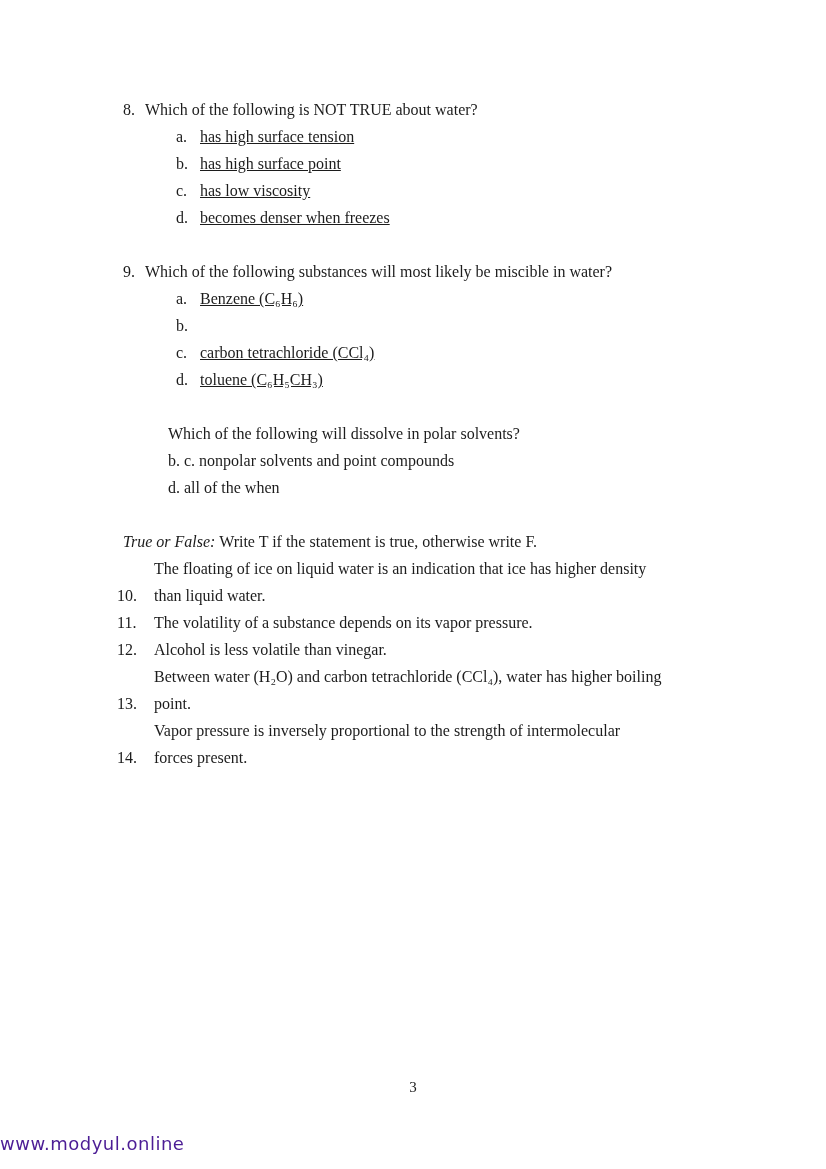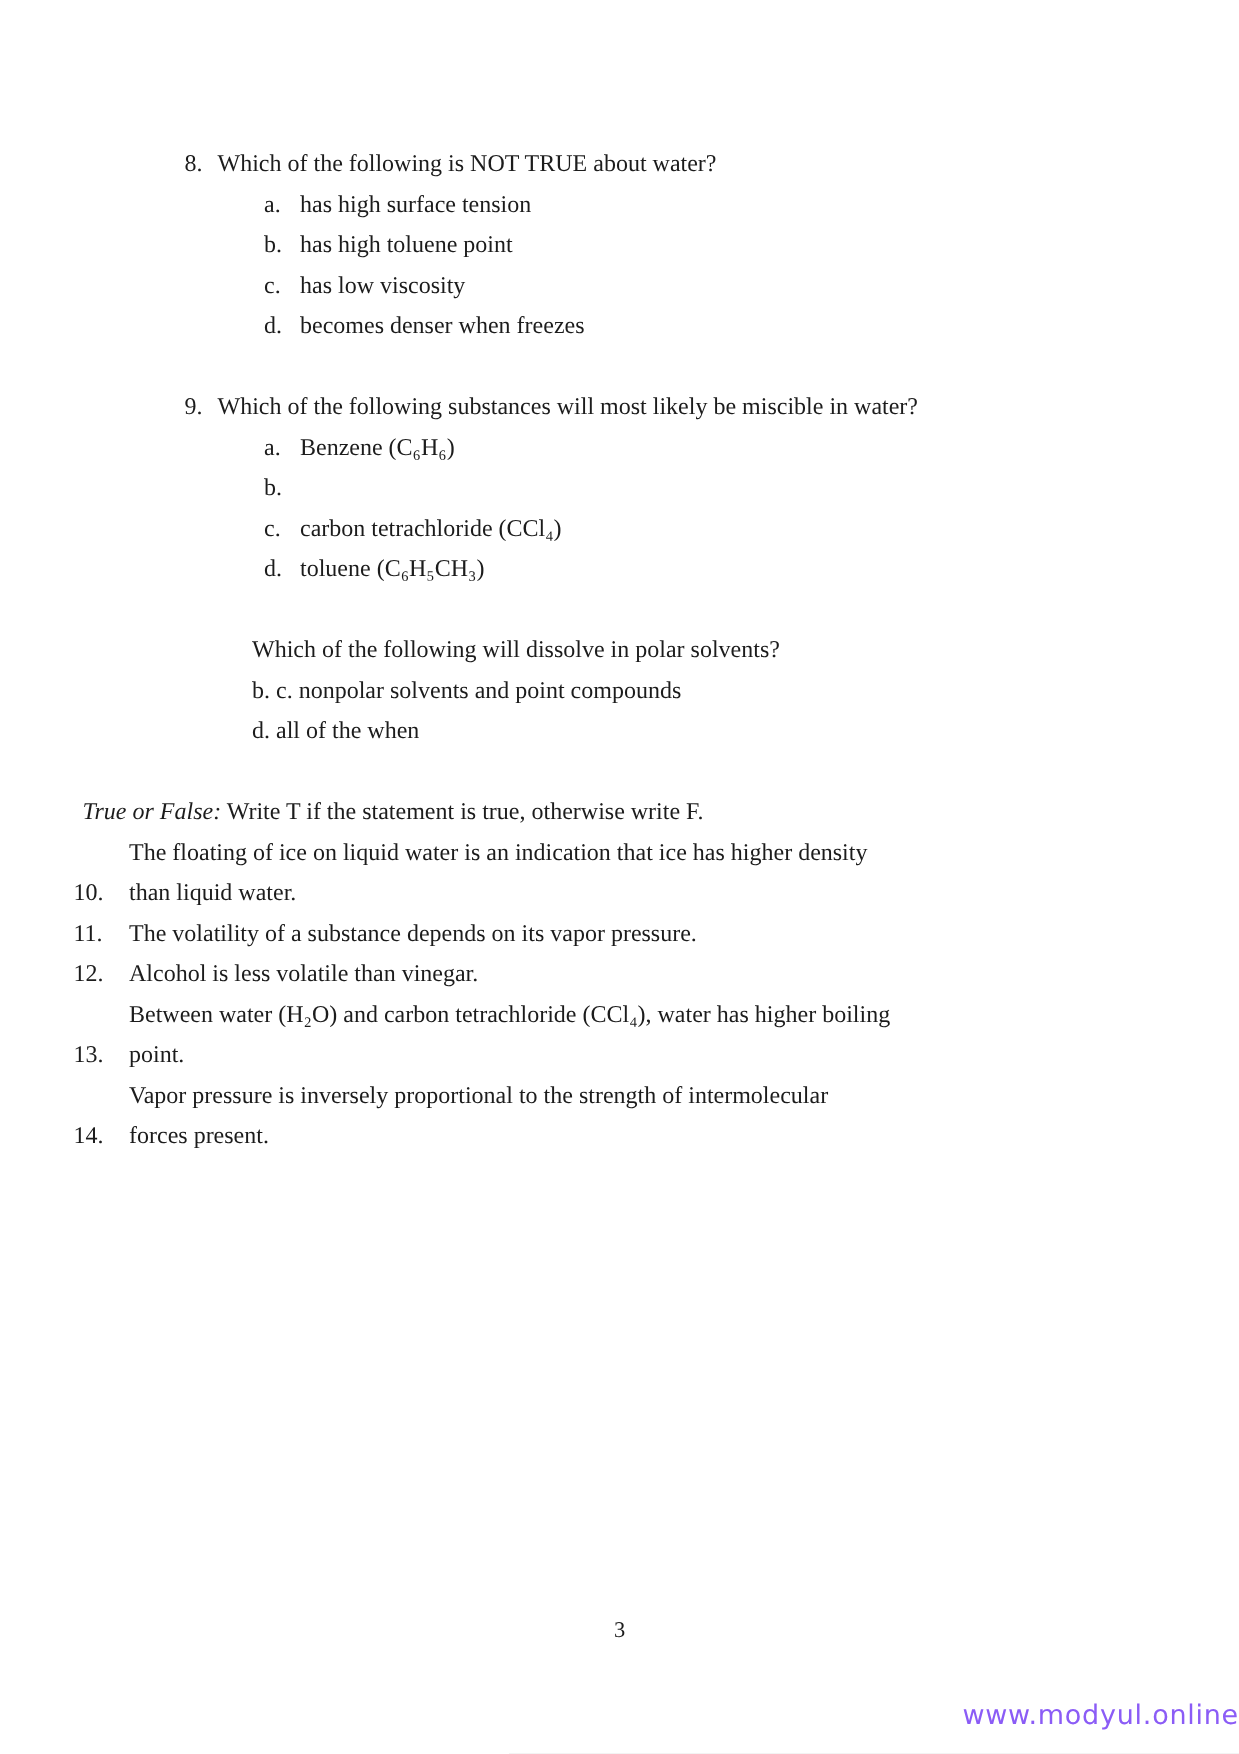--- a/index.html
+++ b/index.html
@@ -25,27 +25,27 @@
     line-height: 27px;
   }
 
   
   .mc-question { padding-left: 123px; padding-right: 60px; margin-bottom: 27px; }
   .q-row { display: flex; }
   .q-num { flex: none; width: 22px; }
   .q-text { flex: 1; }
   .opt-row { display: flex; padding-left: 53px; }
   .opt-letter { flex: none; width: 24px; }
-  .opt-text { flex: 1; }
+  .opt-text { flex: 1; text-decoration: underline; }
 
   
   .unnum-question { padding-left: 168px; margin-bottom: 27px; }
 
   
-  .tf-section { padding-left: 49px; padding-right: 82px; }
+  .tf-section { padding-left: 117px; padding-right: 82px; }
   .tf-instruction { padding-left: 6px; }
   .tf-instruction .lead { font-style: italic; }
   .tf-item { display: flex; align-items: flex-end; }
   .tf-num { flex: none; width: 37px; }
   .tf-text { flex: 1; white-space: pre-line; }
 
   
   .page-number {
     position: absolute;
     top: 1076px;
@@ -53,46 +53,46 @@
     width: 100%;
     text-align: center;
     font-size: 15px;
     line-height: 22px;
   }
   .watermark {
     position: absolute;
     top: 1132px;
     left: 0;
     width: 100%;
-    text-align: right;
+    text-align: left;
     font-family: "DejaVu Sans", "Liberation Sans", sans-serif;
     font-size: 18px;
     line-height: 24px;
-    color: #8b5cf6;
+    color: #4c1d95;
     letter-spacing: 0.5px;
   }
 </style>
 </head>
 <body>
 
 <div class="page">
   <div class="content">
 
     <section class="mc-question">
       <div class="q-row">
         <span class="q-num">8.</span>
         <span class="q-text">Which of the following is NOT TRUE about water?</span>
       </div>
       <div class="opt-row">
         <span class="opt-letter">a.</span>
         <span class="opt-text">has high surface tension</span>
       </div>
       <div class="opt-row">
         <span class="opt-letter">b.</span>
-        <span class="opt-text">has high toluene point</span>
+        <span class="opt-text">has high surface point</span>
       </div>
       <div class="opt-row">
         <span class="opt-letter">c.</span>
         <span class="opt-text">has low viscosity</span>
       </div>
       <div class="opt-row">
         <span class="opt-letter">d.</span>
         <span class="opt-text">becomes denser when freezes</span>
       </div>
     </section>

